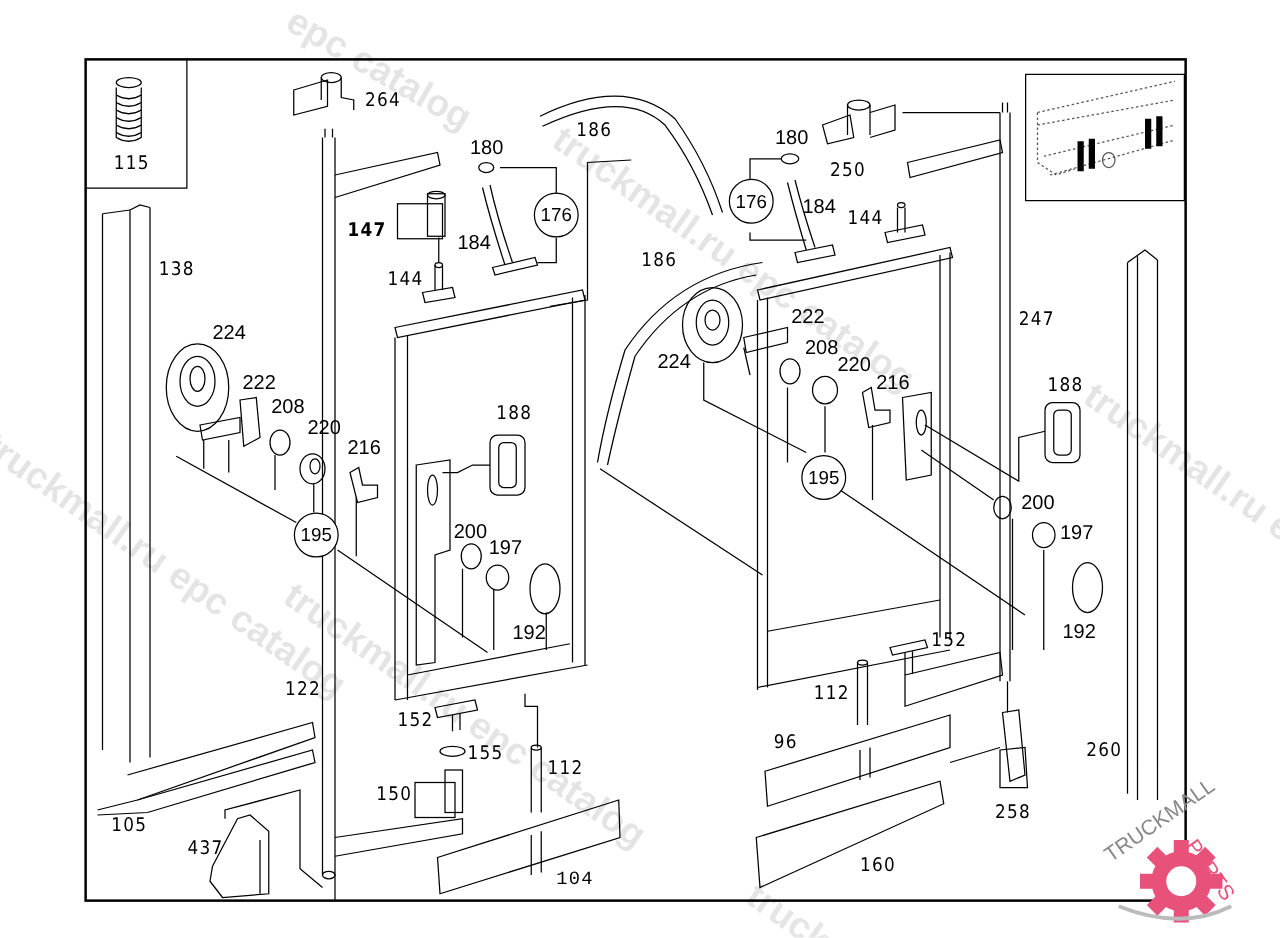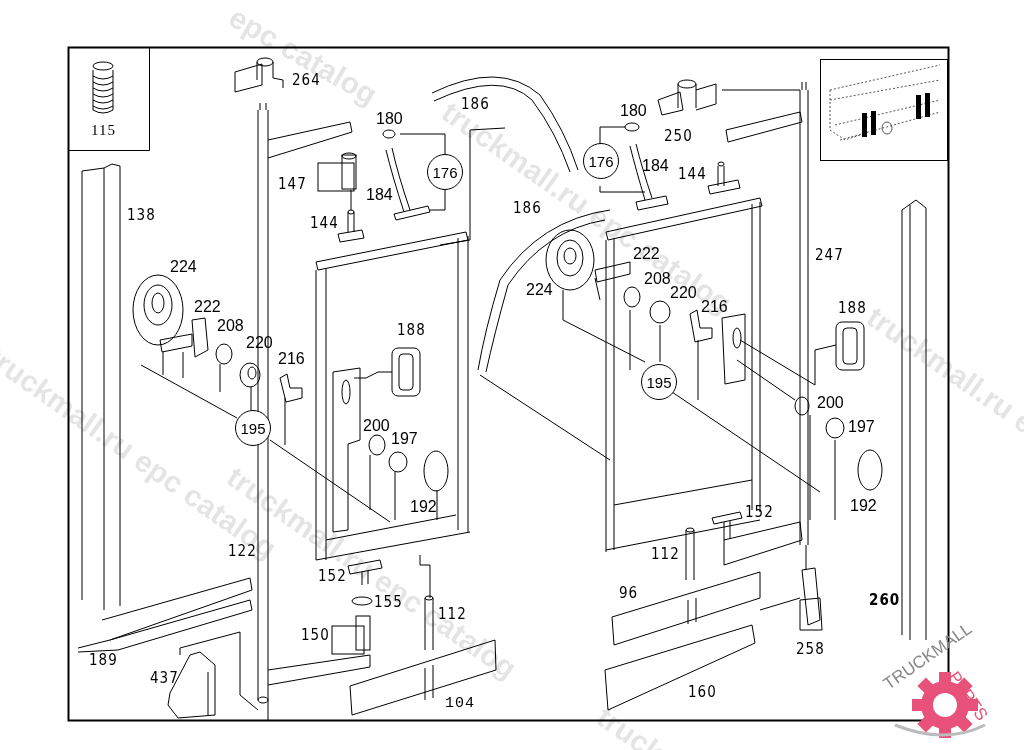--- a/index.html
+++ b/index.html
@@ -296,25 +296,25 @@
     </g>
   </svg>
 
   <div class="wm" style="left:240px;top:0px;transform:rotate(30deg);">epc catalog</div>
   <div class="wm" style="left:455px;top:95px;transform:rotate(35deg);">truckmall.ru epc catalog</div>
   <div class="wm" style="left:0px;top:340px;transform:rotate(35deg);">truckmall.ru epc catalog</div>
   <div class="wm" style="left:240px;top:460px;transform:rotate(35deg);">truckmall.ru epc catalog</div>
   <div class="wm" style="left:880px;top:300px;transform:rotate(35deg);">truckmall.ru epc catalog</div>
   <div class="wm" style="left:610px;top:700px;transform:rotate(35deg);">truckmall.ru</div>
 
-  <span class="lbl" style="left:91px;top:123px;font-family:Liberation Serif, serif;">115</span>
+  <span class="lbl" style="left:91px;top:123px;">115</span>
   <span class="lbl" style="left:292px;top:73px;">264</span>
   <span class="lbl b" style="left:376px;top:111px;">180</span>
   <span class="circ" style="left:427px;top:154px;">176</span>
-  <span class="lbl" style="left:278px;top:177px;">147</span>
+  <span class="lbl" style="left:278px;top:177px;font-weight:bold;">147</span>
   <span class="lbl b" style="left:366px;top:187px;">184</span>
   <span class="lbl" style="left:310px;top:216px;">144</span>
   <span class="lbl" style="left:127px;top:208px;">138</span>
   <span class="lbl b" style="left:170px;top:259px;">224</span>
   <span class="lbl b" style="left:194px;top:299px;">222</span>
   <span class="lbl b" style="left:217px;top:318px;">208</span>
   <span class="lbl b" style="left:246px;top:335px;">220</span>
   <span class="lbl b" style="left:278px;top:351px;">216</span>
   <span class="circ" style="left:235px;top:410px;">195</span>
   <span class="lbl" style="left:397px;top:323px;">188</span>
@@ -337,27 +337,27 @@
   <span class="lbl" style="left:838px;top:301px;">188</span>
   <span class="circ" style="left:641px;top:364px;">195</span>
   <span class="lbl b" style="left:817px;top:395px;">200</span>
   <span class="lbl b" style="left:848px;top:419px;">197</span>
   <span class="lbl b" style="left:850px;top:498px;">192</span>
   <span class="lbl" style="left:228px;top:544px;">122</span>
   <span class="lbl" style="left:318px;top:569px;">152</span>
   <span class="lbl" style="left:374px;top:595px;">155</span>
   <span class="lbl" style="left:438px;top:607px;">112</span>
   <span class="lbl" style="left:301px;top:628px;">150</span>
-  <span class="lbl" style="left:89px;top:653px;">189</span>
+  <span class="lbl" style="left:89px;top:653px;">105</span>
   <span class="lbl" style="left:150px;top:671px;">437</span>
   <span class="lbl" style="left:445px;top:696px;font-family:Liberation Mono, monospace;">104</span>
   <span class="lbl" style="left:745px;top:505px;">152</span>
   <span class="lbl" style="left:651px;top:547px;">112</span>
   <span class="lbl" style="left:619px;top:586px;">96</span>
   <span class="lbl" style="left:796px;top:642px;">258</span>
-  <span class="lbl" style="left:869px;top:593px;font-weight:bold;">260</span>
+  <span class="lbl" style="left:869px;top:593px;">260</span>
   <span class="lbl" style="left:688px;top:685px;">160</span>
 
   <div>
     <span class="logo-text" style="left:880px;top:678px;color:#888;transform:rotate(-35deg);transform-origin:left top;">TRUCKMALL</span>
     <span class="logo-text" style="left:960px;top:668px;color:#e8517a;transform:rotate(55deg);transform-origin:left top;">PARTS</span>
   </div>
 </div>
 
 </body></html>

